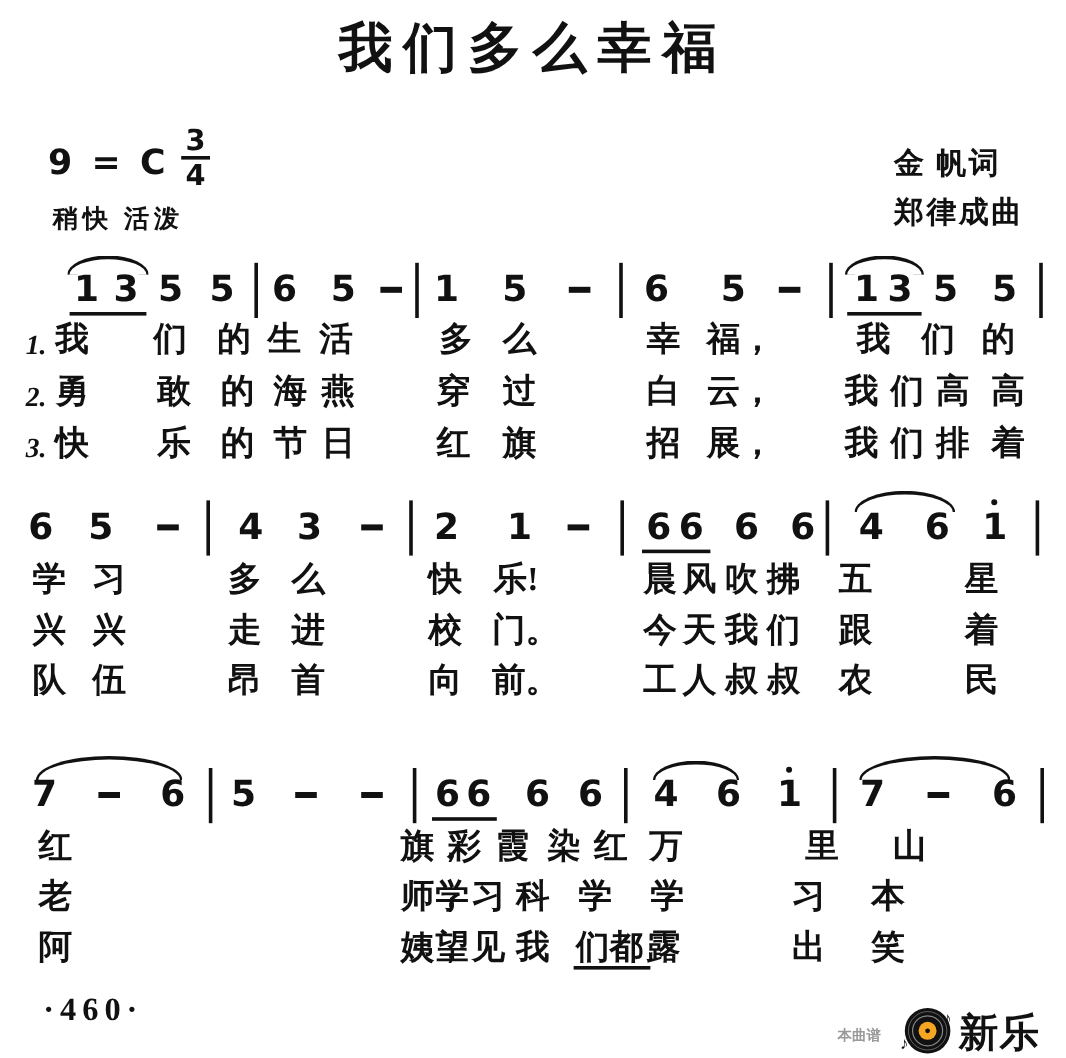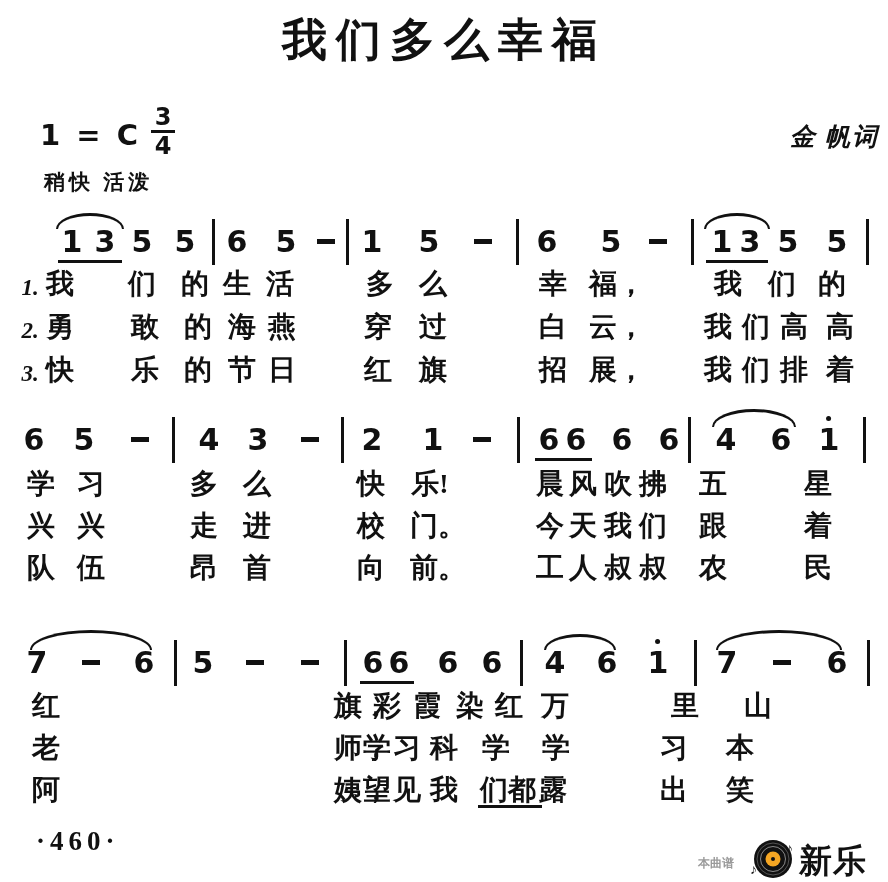--- a/index.html
+++ b/index.html
@@ -17,22 +17,22 @@
   }
   .timesig{
     position:absolute;left:147px;top:104px;width:32px;text-align:center;
     font-family:"DejaVu Sans",sans-serif;font-weight:700;font-size:24px;line-height:26px;
   }
   .timesig .fracbar{height:3px;background:#111;margin:0 4px;}
   .tempo{
     position:absolute;left:44px;top:168px;font-size:21px;font-weight:700;letter-spacing:4px;
   }
   .credits{
-    position:absolute;right:9px;top:116px;text-align:left;
-    font-size:25px;font-weight:600;line-height:41px;letter-spacing:2px;font-style:italic;
+    position:absolute;right:35px;top:116px;text-align:left;
+    font-size:25px;font-weight:600;line-height:41px;letter-spacing:2px;
   }
   #score{position:absolute;left:0;top:0;width:888px;height:882px;}
   .note{
     position:absolute;transform:translateX(-50%);
     font-family:"DejaVu Sans",sans-serif;font-weight:700;font-size:30px;line-height:32px;
   }
   .odot{
     position:absolute;left:50%;top:-8px;transform:translateX(-50%);
     width:5px;height:5px;border-radius:50%;background:#111;
   }
@@ -55,30 +55,31 @@
   .brand{
     position:absolute;left:799px;top:839px;font-size:33px;font-weight:800;
     font-family:"Liberation Sans",sans-serif;letter-spacing:1px;
   }
 </style>
 </head>
 <body>
 
 <div class="title">我们多么幸福</div>
 
-<div class="keysig">1 = C</div>
+<div class="keysig">9 = C</div>
 <div class="timesig">
   <div>3</div>
   <div class="fracbar"></div>
   <div>4</div>
 </div>
 <div class="tempo">稍快  活泼</div>
 
 <div class="credits">
   <div>金  帆词</div>
+  <div>郑律成曲</div>
 </div>
 
 <div id="score">
     <div class="note" style="left: 72px; top: 226px;">1</div>
     <div class="note" style="left: 105px; top: 226px;">3</div>
     <div class="note" style="left: 142px; top: 226px;">5</div>
     <div class="note" style="left: 185px; top: 226px;">5</div>
     <div class="barline" style="left: 212px; top: 219px;"></div>
     <div class="note" style="left: 237px; top: 226px;">6</div>
     <div class="note" style="left: 286px; top: 226px;">5</div>

